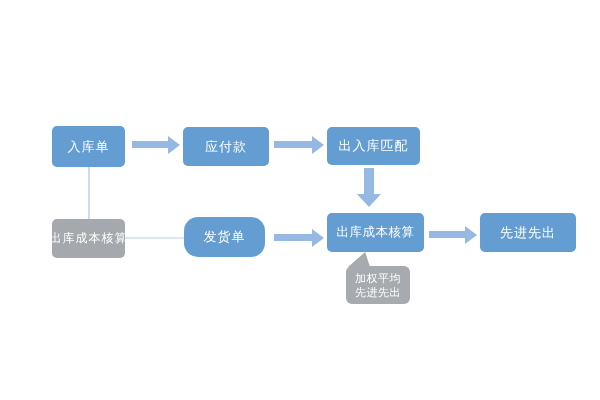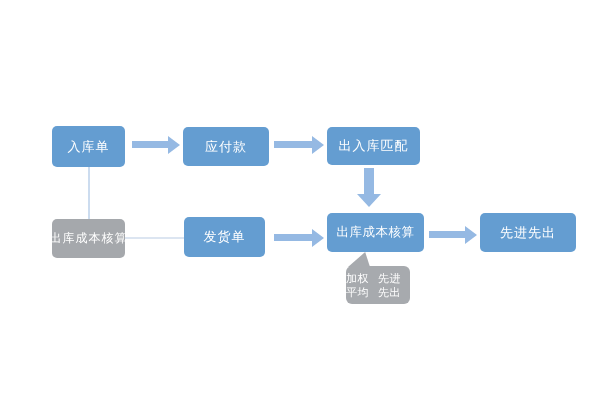--- a/index.html
+++ b/index.html
@@ -34,21 +34,21 @@
     white-space: nowrap;
     box-sizing: border-box;
   }
   .node.blue { background: var(--box-blue); }
   .node.gray { background: var(--box-gray); }
 
   .n1 { left: 40px;  top: 126px; width: 73px; height: 41px; }
   .n2 { left: 171px; top: 127px; width: 86px; height: 39px; font-family: Liberation Serif, serif; }
   .n3 { left: 315px; top: 127px; width: 93px; height: 38px; }
   .n4 { left: 40px;  top: 219px; width: 73px; height: 39px; font-size: 12px; }
-  .n5 { left: 172px; top: 217px; width: 81px; height: 40px; }
+  .n5 { left: 172px; top: 217px; width: 81px; height: 40px; border-radius: 14px; }
   .n6 { left: 315px; top: 213px; width: 97px; height: 39px; font-size: 12.5px; letter-spacing: 0.5px; }
   .n7 { left: 468px; top: 213px; width: 96px; height: 39px; }
 
   
   .harrow {
     position: absolute;
     height: 7px;
     background: var(--arrow-blue);
   }
   .harrow::after {
@@ -100,21 +100,21 @@
   }
 
   
   .callout-body {
     position: absolute;
     left: 334px; top: 266px;
     width: 64px; height: 38px;
     background: var(--callout-gray);
     border-radius: 6px;
     display: flex;
-    flex-direction: row;
+    flex-direction: column;
     align-items: center;
     justify-content: center;
     color: var(--text-white);
     font-size: 11px;
     line-height: 14px;
     letter-spacing: 0.5px;
   }
   .callout-tail {
     position: absolute;
     left: 336px; top: 252px;

